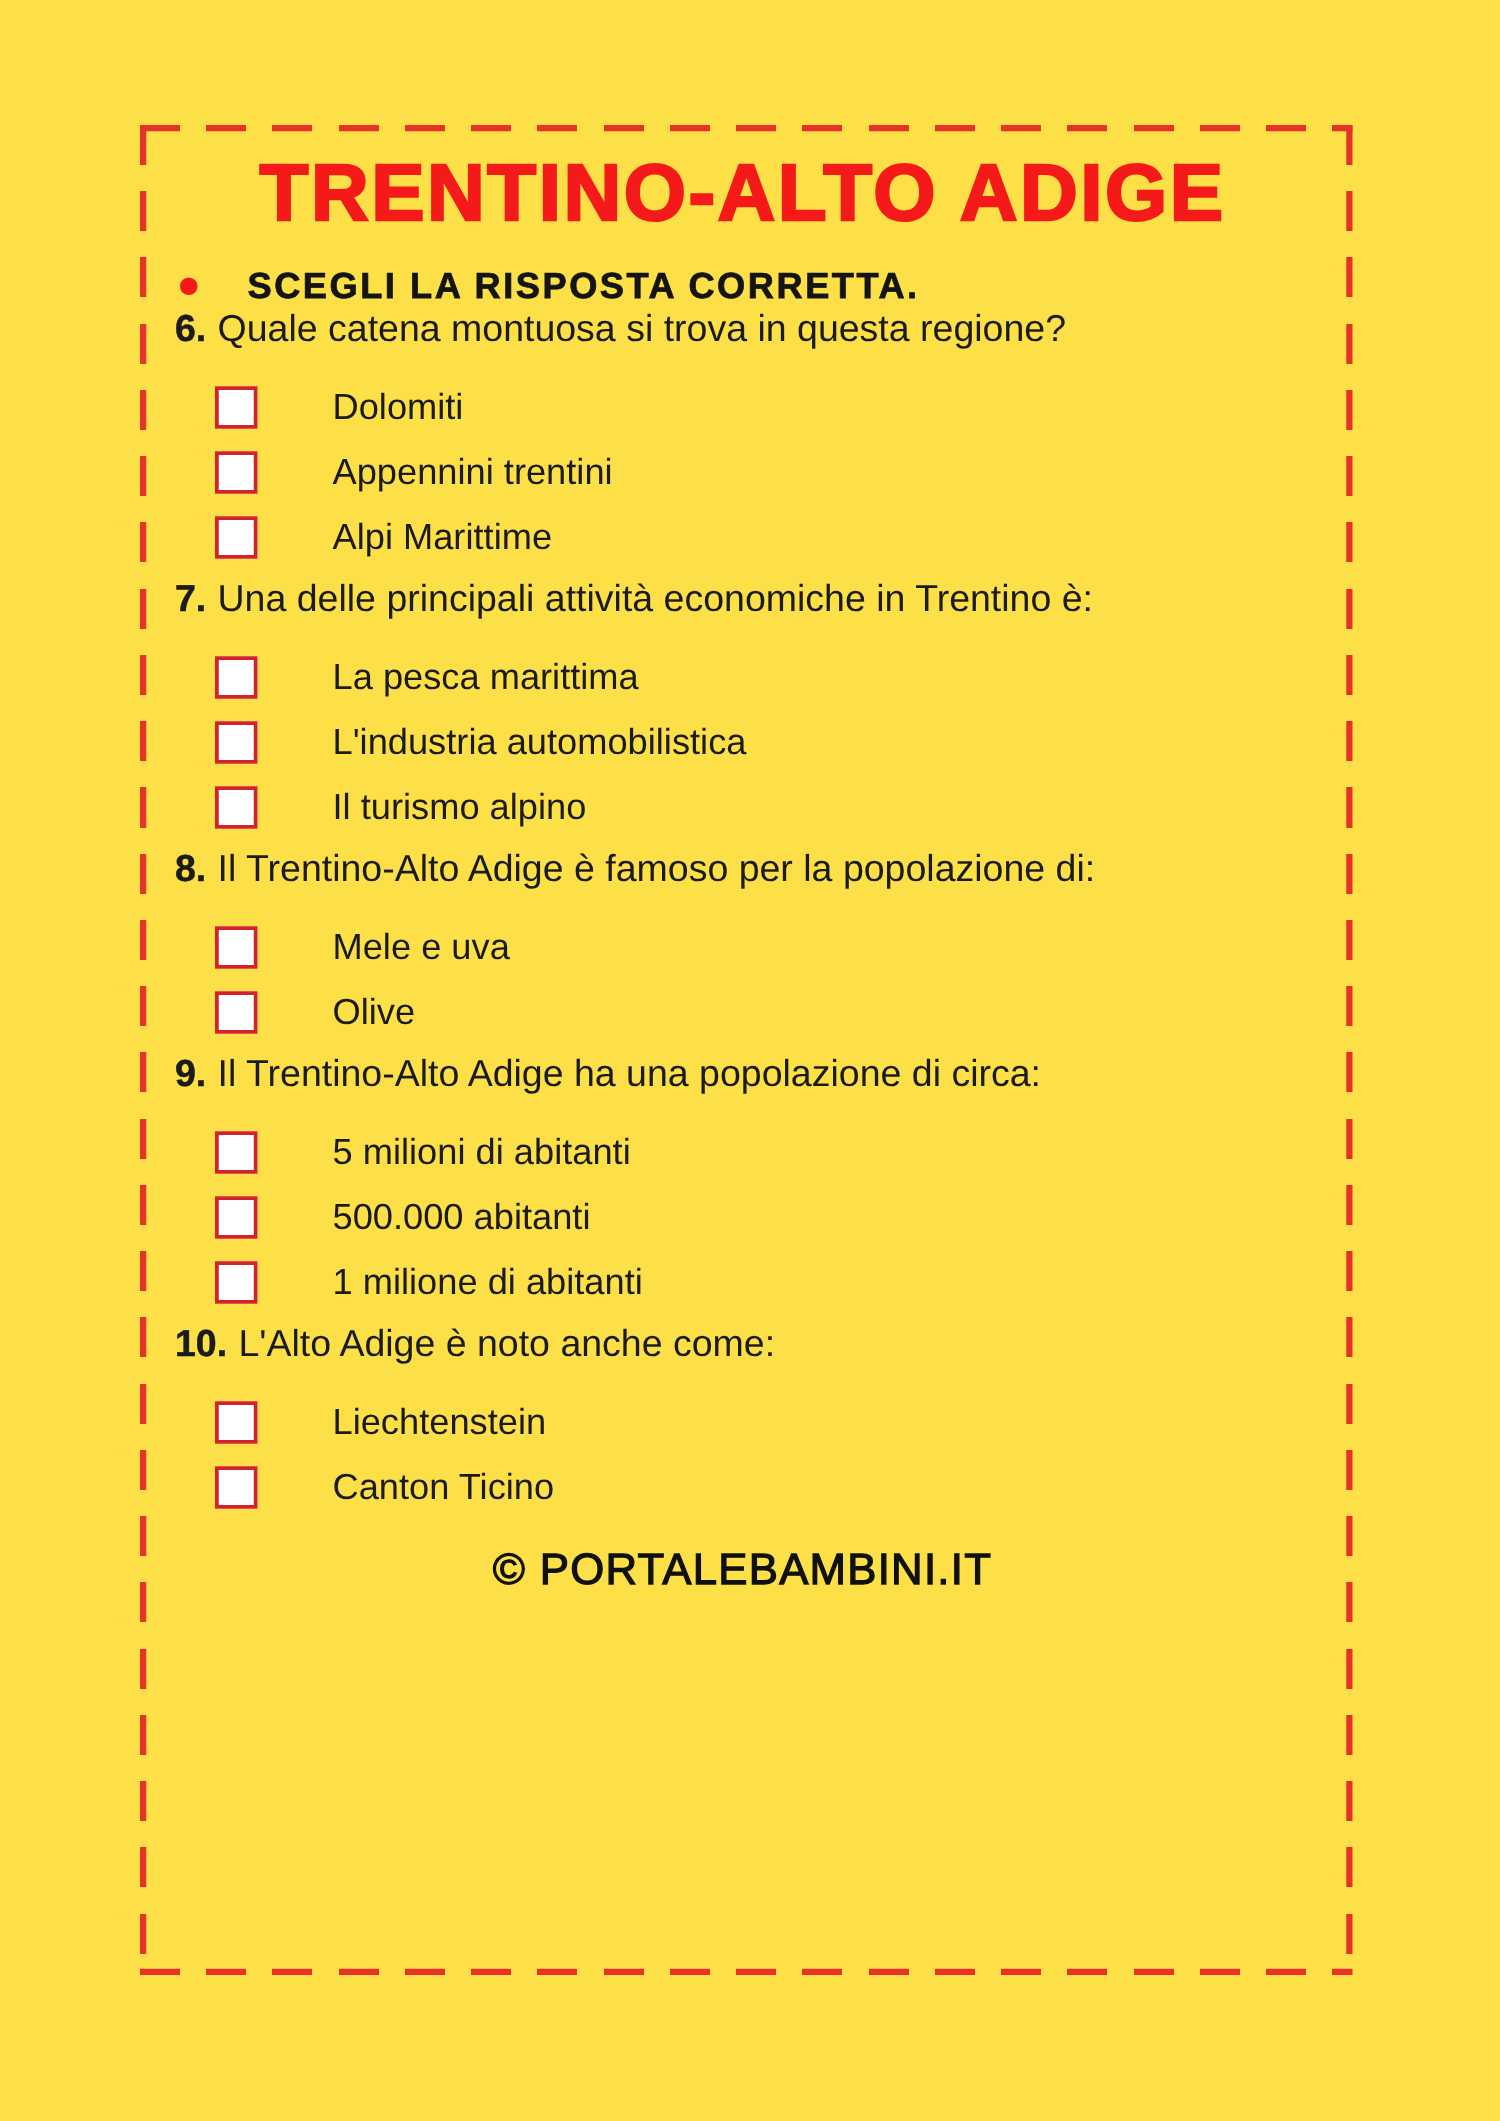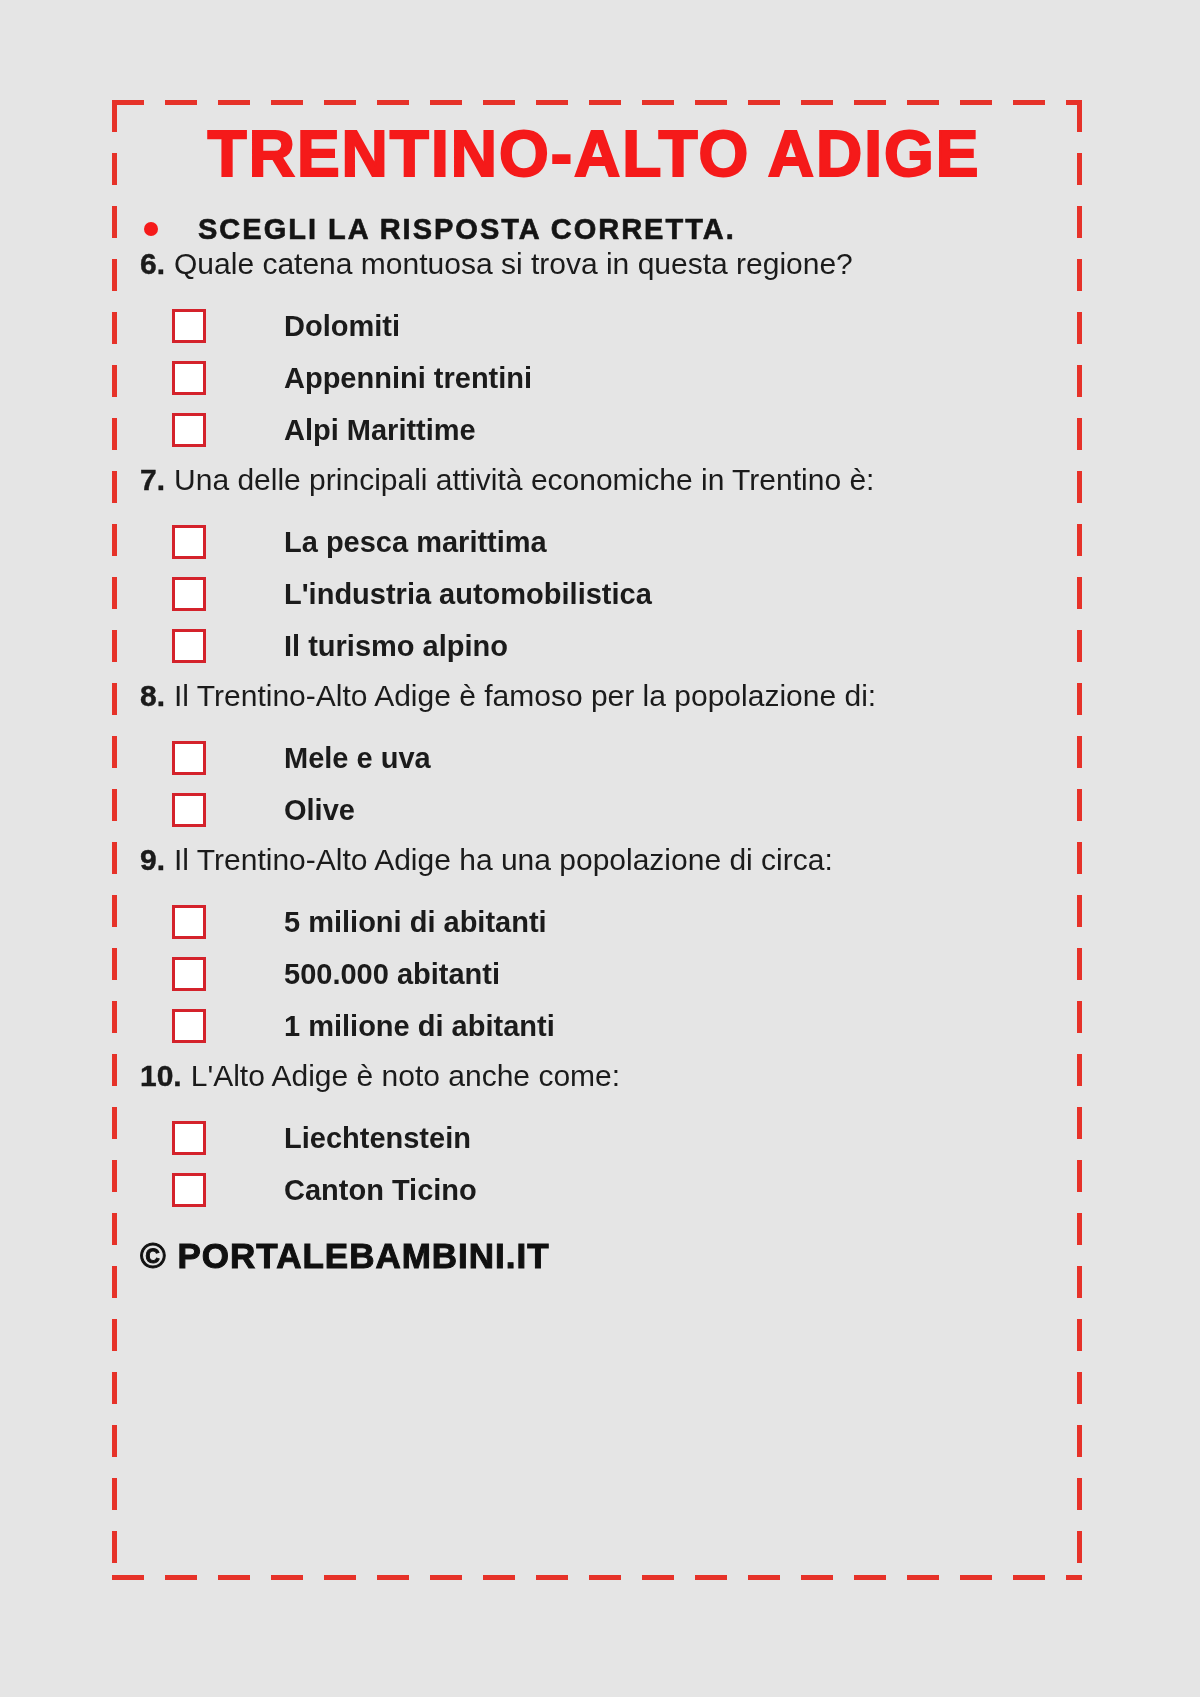--- a/index.html
+++ b/index.html
@@ -1,18 +1,18 @@
 <!DOCTYPE html>
 <html style="--title-red: #f51a1a; --border-red: #e63229; --checkbox-red: #d4222b;"><head>
 <meta charset="utf-8">
 <style>
   * { margin:0; padding:0; box-sizing:border-box; }
   html,body { width:1200px; height:1697px; background:#ffffff;
               font-family:"Liberation Sans", sans-serif; color:#1b1b1b; }
-  .sheet { position:relative; width:1200px; height:1697px; background:#e5e5e5; overflow:hidden; }
+  .sheet { position:relative; width:1200px; height:1697px; background:#fde047; overflow:hidden; }
 
   
   .frame { position:absolute; left:112px; top:100px; width:970px; height:1480px; }
   .edge { position:absolute; }
   .edge.top    { left:0; right:0; top:0;    height:5px;
                  background:repeating-linear-gradient(90deg,  var(--border-red) 0 32px, transparent 32px 53px); }
   .edge.bottom { left:0; right:0; bottom:0; height:5px;
                  background:repeating-linear-gradient(90deg,  var(--border-red) 0 32px, transparent 32px 53px); }
   .edge.left   { top:0; bottom:0; left:0;   width:5px;
                  background:repeating-linear-gradient(180deg, var(--border-red) 0 32px, transparent 32px 53px); }
@@ -32,23 +32,23 @@
   .instruction-text { font-size:29px; font-weight:bold; letter-spacing:2px;
                       color:#141414;margin-left:24px; -webkit-text-stroke:0.6px #141414; }
 
   .question { font-size:30px; line-height:36px; }
   .question:first-of-type { margin-top:26px; }
   .qnum { font-weight:bold; margin-right:9px; -webkit-text-stroke:0.4px #141414; }
   .options { margin-top:24px; }
   .option { display:flex; align-items:center; height:40px; margin-bottom:12px; }
   .checkbox { width:34px; height:34px; border:3px solid var(--checkbox-red);
               background:#fff; margin-left:32px; flex:0 0 auto; cursor:pointer; }
-  .option-label { font-size:29px; margin-left:78px;font-weight:bold; }
+  .option-label { font-size:29px; margin-left:60px; }
 
-  .footer { margin-top:26px; text-align:left; font-size:35px; font-weight:bold;
+  .footer { margin-top:26px; text-align:center; font-size:35px; font-weight:normal;
             letter-spacing:1px; color:#101010; -webkit-text-stroke:1px #101010; }
 </style>
 </head>
 <body>
 
 <div class="sheet">
   <div class="frame">
     <div class="edge top"></div>
     <div class="edge bottom"></div>
     <div class="edge left"></div>

